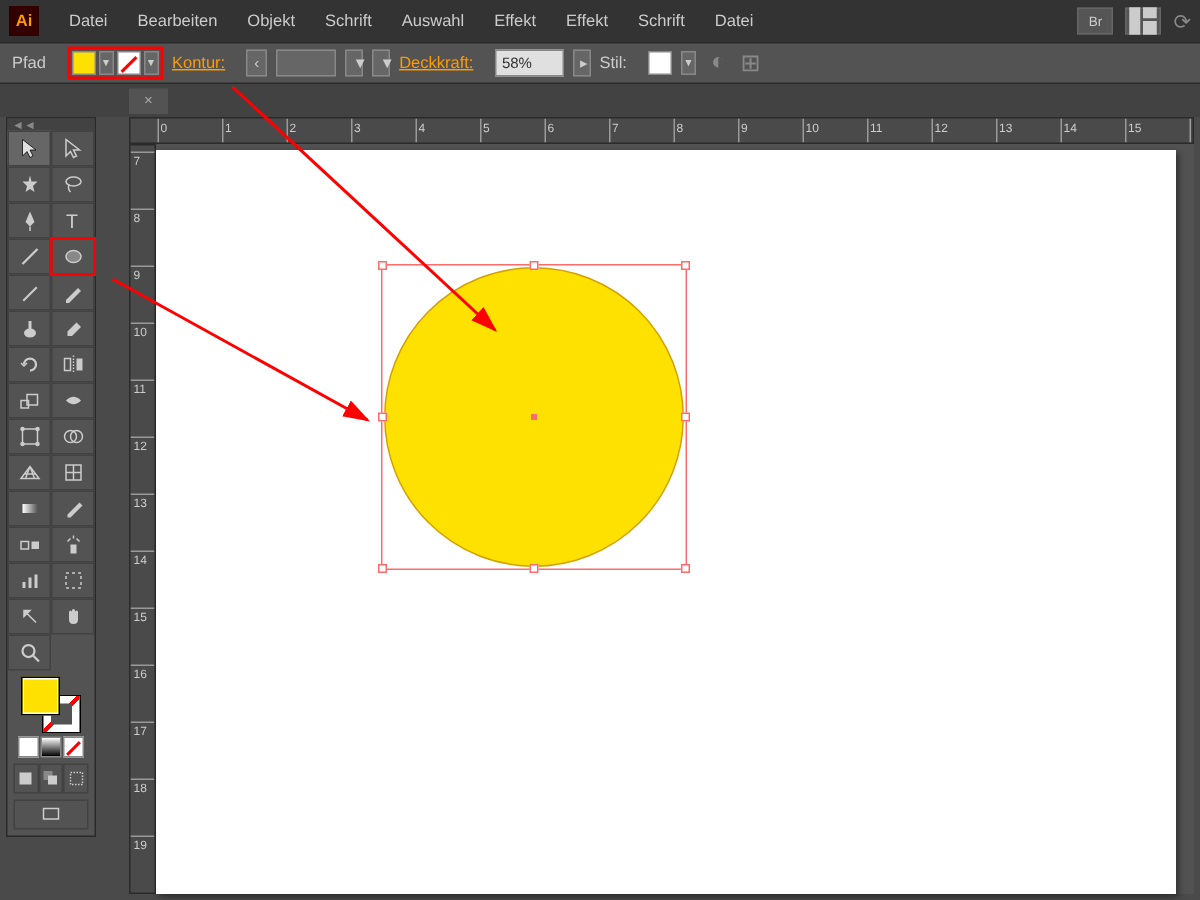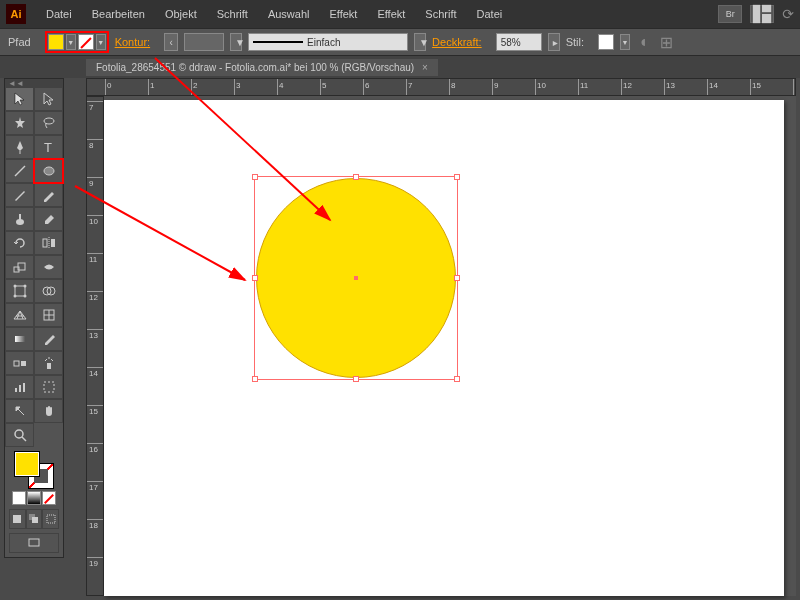--- a/index.html
+++ b/index.html
@@ -94,40 +94,35 @@
   <div class="swatch-group">
     <div class="swatch yellow"></div>
     <div class="dd-arrow">▼</div>
     <div class="swatch none"></div>
     <div class="dd-arrow">▼</div>
   </div>
   <span class="ctrl-label orange">Kontur:</span>
   <div class="ctrl-field" style="width:14px;justify-content:center;">‹</div>
   <div class="ctrl-field" style="width:40px;"></div>
   <div class="ctrl-field" style="width:12px;">▼</div>
-  <div class="ctrl-field light" style="width:160px;">
-    <div class="stroke-preview"></div>
-    <span>Einfach</span>
-  </div>
   <div class="ctrl-field" style="width:12px;">▼</div>
   <span class="ctrl-label orange">Deckkraft:</span>
   <div class="ctrl-field light" style="width:46px;">
       <span>58%</span>
     </div>
   <div class="ctrl-field" style="width:12px;">▸</div>
   <span class="ctrl-label">Stil:</span>
   <div class="swatch" style="background:#fff;"></div>
   <div class="dd-arrow">▼</div>
   <div style="margin-left:4px;color:#888;">◐</div>
   <div style="margin-left:4px;color:#888;">⊞</div>
 </div>
 
 <div class="tabbar">
   <div class="tab">
-    <span>Fotolia_28654551 © ddraw - Fotolia.com.ai* bei 100 % (RGB/Vorschau)</span>
     <span class="tab-close">×</span>
   </div>
 </div>
 
 <div class="ruler-h">
     <div class="ruler-h-inner" id="rh">
       <div class="ruler-tick" style="left: 18px;"></div>
       <div class="ruler-num" style="left: 20px;">0</div>
       <div class="ruler-tick" style="left: 61px;"></div>
       <div class="ruler-num" style="left: 63px;">1</div>

